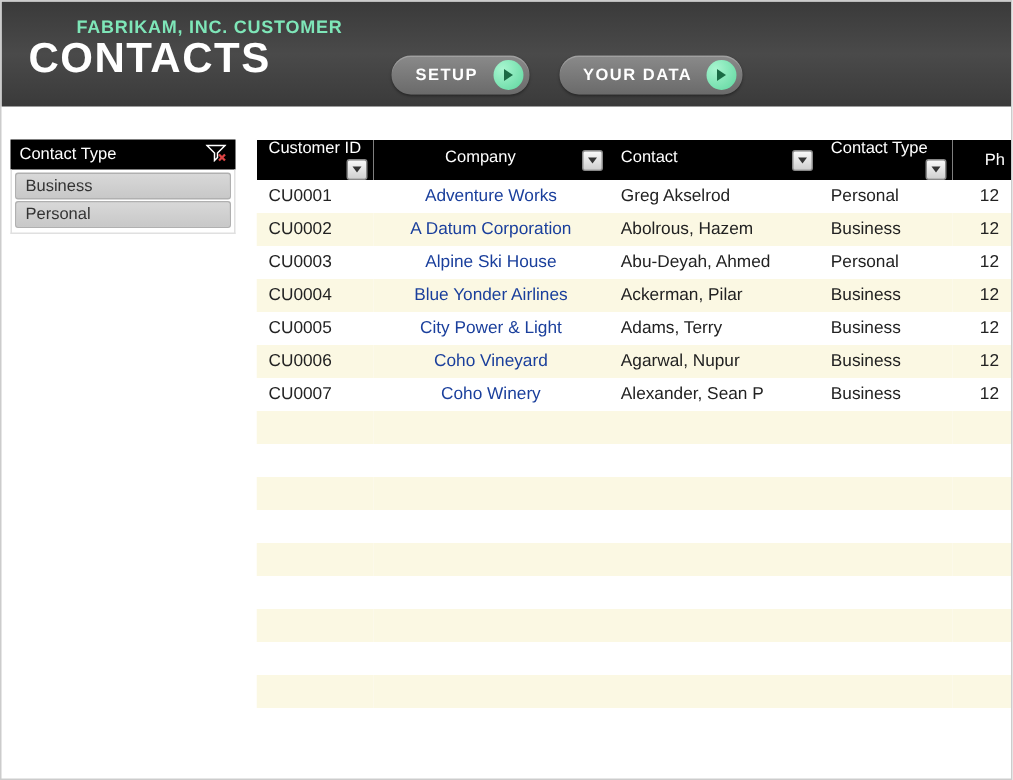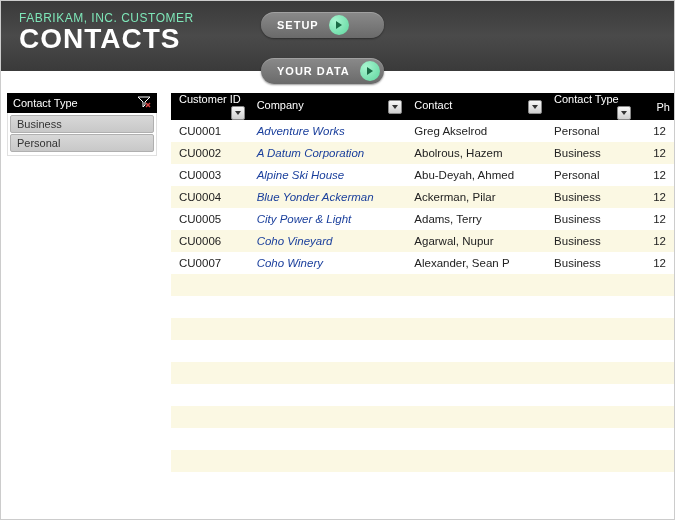--- a/index.html
+++ b/index.html
@@ -14,37 +14,37 @@
   }
   .header {
     background: linear-gradient(#3a3a3a, #4a4a4a 50%, #3a3a3a);
     height: 70px;
     padding: 10px 18px 0 18px;
     position: relative;
   }
   .subtitle {
     color: #7ee6b8;
     font-size: 12px;
-    font-weight: normal;
+    font-weight: bold;
     letter-spacing: 0.5px;
+    margin-left: 32px;
   }
   .title {
     color: #ffffff;
     font-size: 28px;
     font-weight: 900;
     letter-spacing: 1px;
     margin-top: -2px;
   }
   .nav-buttons {
     position: absolute;
     left: 260px;
-    top: 11px;
+    top: 36px;
     display: flex;
     gap: 20px;
-    flex-direction: column;
   }
   .nav-btn {
     background: linear-gradient(#8a8a8a, #6a6a6a);
     border-radius: 14px;
     height: 26px;
     display: flex;
     align-items: center;
     padding: 0 4px 0 16px;
     color: #ffffff;
     font-size: 11px;
@@ -142,24 +142,24 @@
     padding: 0 8px;
     white-space: nowrap;
     color: #222;
   }
   tbody tr:nth-child(even) td {
     background: #fbf8e3;
   }
   tbody tr.empty td {
     height: 22px;
   }
-  .link { color: #1a3f9c; cursor: pointer; font-style: italic; }
+  .link { color: #1a3f9c; cursor: pointer; }
   
   th.c1, td.c1 { width: 78px; }
-  th.c2, td.c2 { width: 160px; }
+  th.c2, td.c2 { width: 160px; text-align: center; }
   th.c3, td.c3 { width: 142px; }
   th.c4, td.c4 { width: 90px; }
   th.c5, td.c5 { width: 40px; text-align: right; }
 </style>
 </head>
 <body>
 
 <div class="header">
   <div class="subtitle">FABRIKAM, INC. CUSTOMER</div>
   <div class="title">CONTACTS</div>
@@ -260,21 +260,21 @@
           </tr>
           <tr>
             <td class="c1">CU0003</td>
             <td class="c2 link">Alpine Ski House</td>
             <td class="c3">Abu-Deyah, Ahmed</td>
             <td class="c4">Personal</td>
             <td class="c5">12</td>
           </tr>
           <tr>
             <td class="c1">CU0004</td>
-            <td class="c2 link">Blue Yonder Ackerman</td>
+            <td class="c2 link">Blue Yonder Airlines</td>
             <td class="c3">Ackerman, Pilar</td>
             <td class="c4">Business</td>
             <td class="c5">12</td>
           </tr>
           <tr>
             <td class="c1">CU0005</td>
             <td class="c2 link">City Power &amp; Light</td>
             <td class="c3">Adams, Terry</td>
             <td class="c4">Business</td>
             <td class="c5">12</td>

